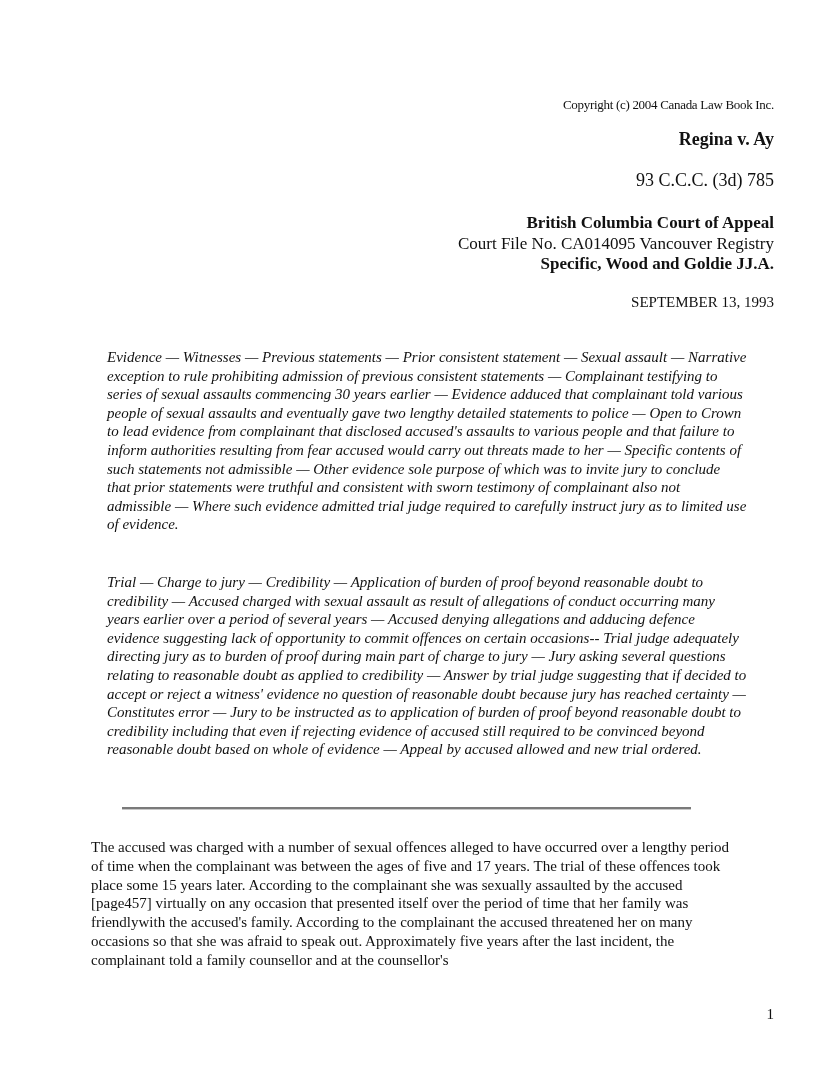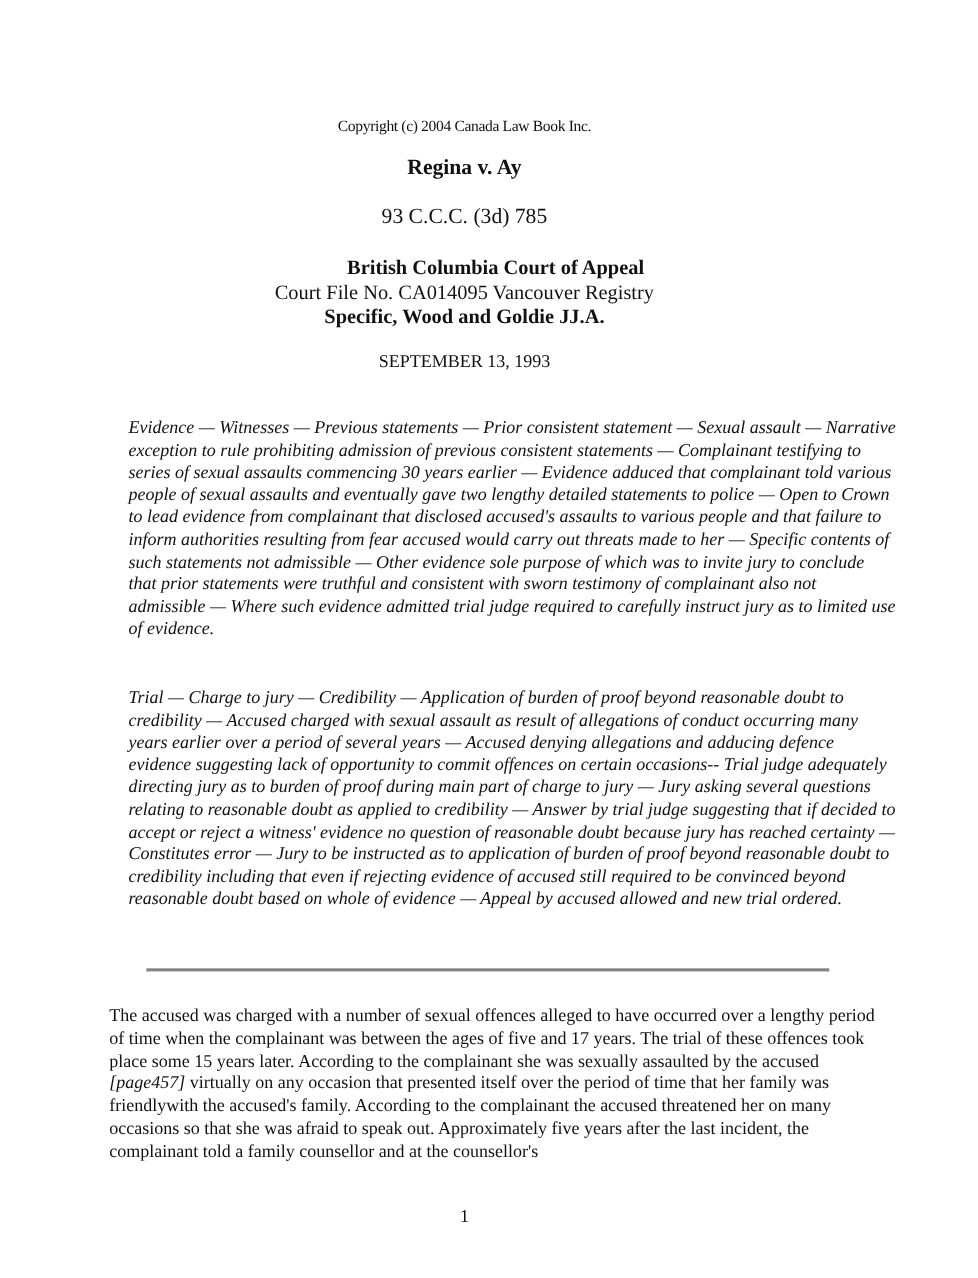--- a/index.html
+++ b/index.html
@@ -1,44 +1,44 @@
 <!DOCTYPE html>
 <html><head>
   <meta charset="utf-8">
   <style>
     html, body { margin: 0; padding: 0; background: #ffffff; }
     body {
       width: 815px; height: 1065px; position: relative; overflow: hidden;
       font-family: "Liberation Serif", "DejaVu Serif", serif;
       color: #111111;
     }
-    .center { position: absolute; left: 0; width: 774px; text-align: center; }
+    .center { position: absolute; left: 0; width: 774px; text-align: right; }
     .copyright { top: 97px; font-size: 13px; letter-spacing: -0.3px; }
     .title { top: 129px; font-size: 18px; font-weight: bold; }
     .citation { top: 170px; font-size: 18px; }
-    .court { top: 213px; font-size: 17px; font-weight: bold; line-height: 20px; padding-left: 26px; }
+    .court { top: 213px; font-size: 17px; font-weight: bold; line-height: 20px; }
     .file { top: 234px; font-size: 17px; line-height: 20px; }
     .judges { top: 254px; font-size: 17px; font-weight: bold; line-height: 20px; }
     .date { top: 294px; font-size: 15px; }
     .headnote {
       position: absolute; left: 91px; width: 640px;
       font-size: 15px; font-style: italic; line-height: 18.6px;
       margin: 16px;
     }
     .h1 { top: 332px; }
     .h2 { top: 557px; }
     .rule {
       position: absolute; left: 122px; width: 569px; top: 807px; height: 2px;
       background: #7a7a7a; border-bottom: 1px solid #c8c8c8;
     }
     .body-text {
       position: absolute; left: 91px; width: 640px; top: 838px;
       font-size: 15px; line-height: 18.8px; margin: 0;
     }
-    .page-ref { font-style: italic; }
+    .page-ref { }
     .page-number { top: 1006px; font-size: 15px; }
   </style>
 </head>
 <body>
 
 <div>
   <div class="center copyright">Copyright (c) 2004 Canada Law Book Inc.</div>
   <div class="center title">Regina v. Ay</div>
   <div class="center citation">93 C.C.C. (3d) 785</div>
   <div class="center court">British Columbia Court of Appeal</div>

